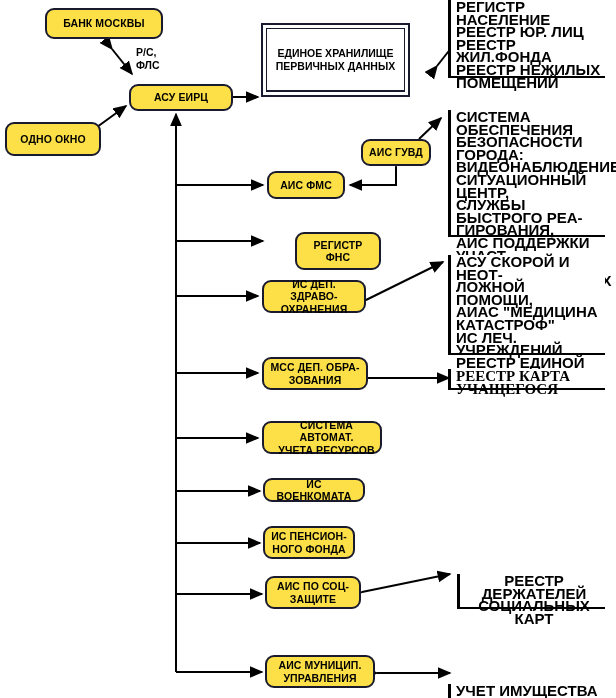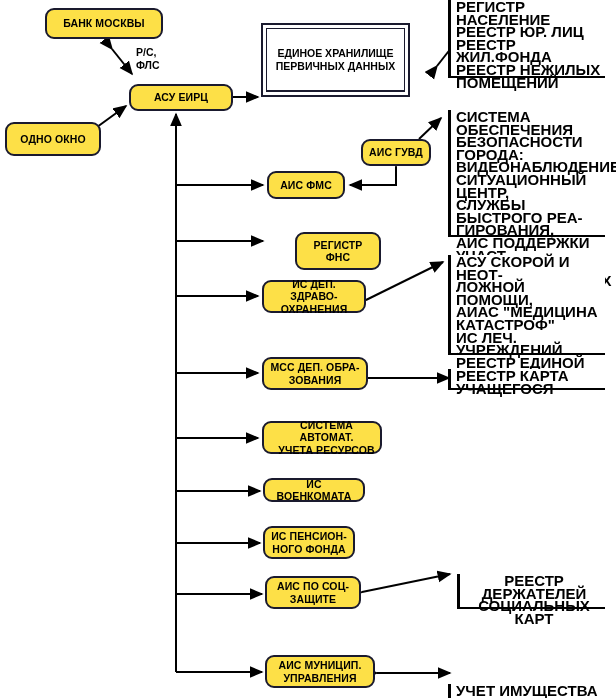--- a/index.html
+++ b/index.html
@@ -207,21 +207,21 @@
 ИДР,</div>
 
   <div class="tblock" style="left:448px; top:255px; width:157px; height:100px;">АСУ СКОРОЙ И НЕОТ-
 ЛОЖНОЙ ПОМОЩИ,
 АИАС "МЕДИЦИНА
 КАТАСТРОФ"
 ИС ЛЕЧ. УЧРЕЖДЕНИЙ
 РЕЕСТР ЕДИНОЙ
 e-МЕДКАРТЫ</div>
 
-  <div class="tblock" style="left:448px; top:369px; width:157px; height:21px;">РЕЕСТР КАРТА УЧАЩЕГОСЯ</div>
+  <div class="tblock" style="left:448px; top:369px; width:157px; height:21px;font-family:Liberation Serif, serif;">РЕЕСТР КАРТА УЧАЩЕГОСЯ</div>
 
   <div class="tblock center" style="left:457px; top:574px; width:148px; height:35px;">РЕЕСТР ДЕРЖАТЕЛЕЙ
 СОЦИАЛЬНЫХ КАРТ</div>
 
   <div class="tblock" style="left:448px; top:684px; width:157px; height:50px;">УЧЕТ ИМУЩЕСТВА И СОБ-
 СТВЕННОСТИ, МОСГОР БТИ,
 "КВАРТИРА-М", "ЖИЛИЩЕ"
 и др. ...</div>
 
 </div>

